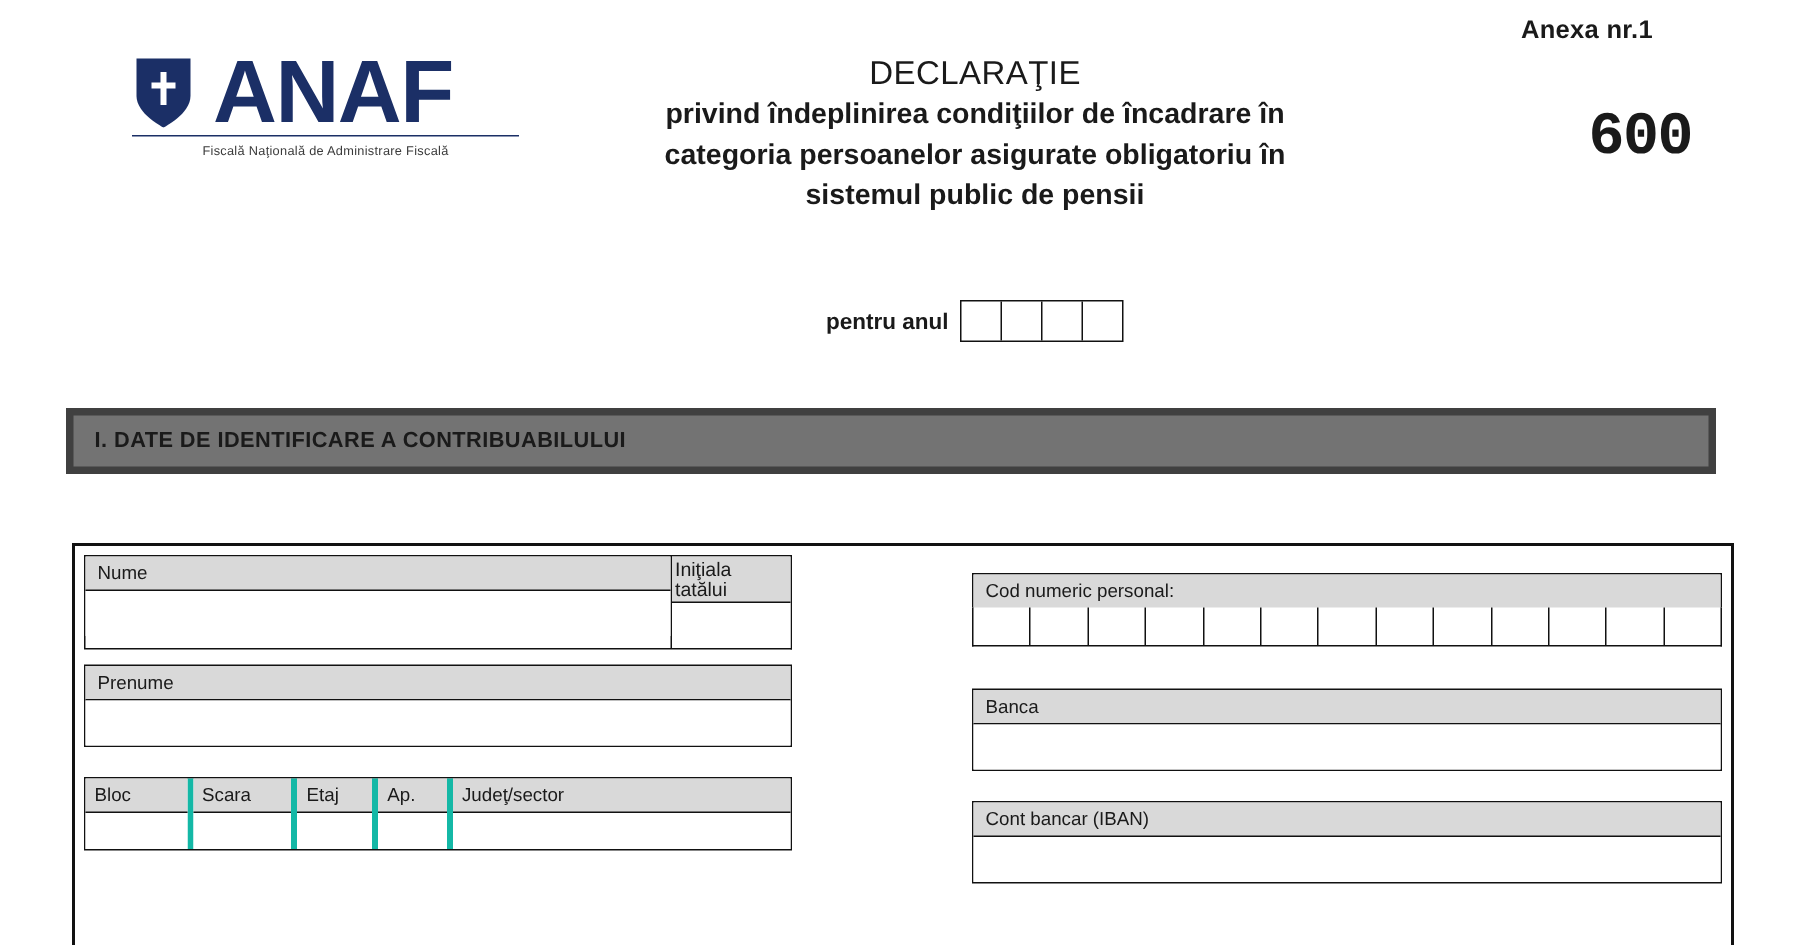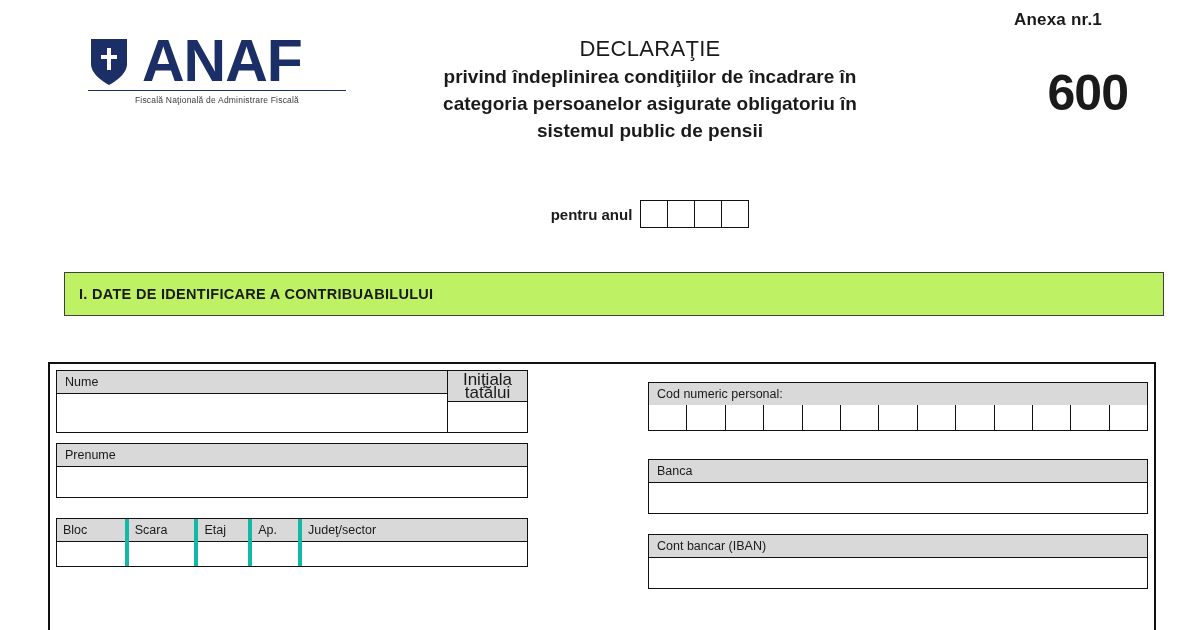--- a/index.html
+++ b/index.html
@@ -83,24 +83,25 @@
     font-size: 19px;
     font-weight: bold;
     line-height: 25px;
     margin-top: 2px;
   }
 
   .form-number {
     position: absolute;
     right: 72px;
     top: 62px;
-    font-size: 50px;
+    font-size: 40px;
     font-weight: bold;
     letter-spacing: -1px;
     line-height: 62px;
+    font-family: Liberation Mono, monospace;
   }
 
   .year-row {
     position: absolute;
     left: 360px;
     top: 200px;
     width: 580px;
     display: flex;
     justify-content: center;
     align-items: center;
@@ -117,26 +118,26 @@
   }
   .year-boxes .cell {
     width: 26px;
     border-right: 1.5px solid #111;
   }
   .year-boxes .cell:last-child { border-right: none; }
 
   
   .section-bar {
     position: absolute;
-    left: 64px;
+    left: 44px;
     top: 272px;
     width: 1100px;
     height: 44px;
-    background: #bef264;
-    border: 1px solid #404040;
+    background: #737373;
+    border: 5px solid #404040;
     box-sizing: border-box;
     display: flex;
     align-items: center;
   }
   .section-bar .section-text {
     font-size: 14.5px;
     font-weight: bold;
     letter-spacing: 0.3px;
     padding-left: 14px;
   }
@@ -223,22 +224,21 @@
     font-size: 12.5px;
     padding: 4px 6px;
     border-bottom: 1px solid #111;
     line-height: 14px;
     white-space: nowrap;
     overflow: hidden;
   }
   .mini-body { height: 24px; background: #fff; }
 
   .two-line-label {
-    text-align: center;
-    font-size: 17px;
+    font-size: 13px;
     line-height: 13px;
     padding: 3px 2px;
   }
 
   .spacer6 { height: 6px; }
   .spacer10 { height: 10px; }
   .spacer14 { height: 14px; }
 </style>
 </head>
 <body>

